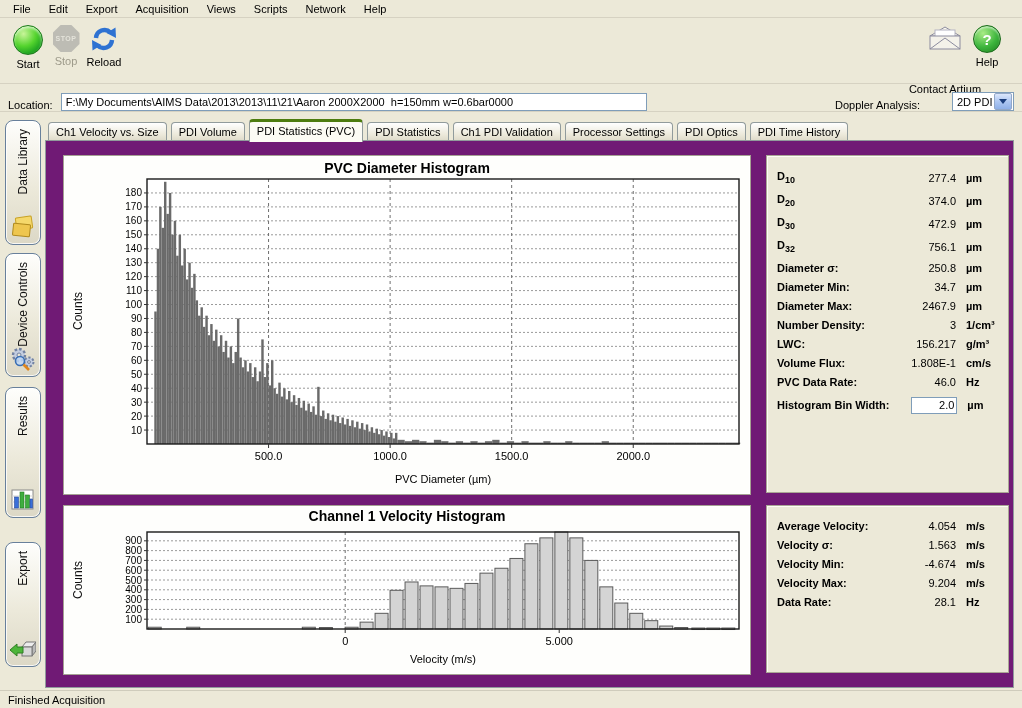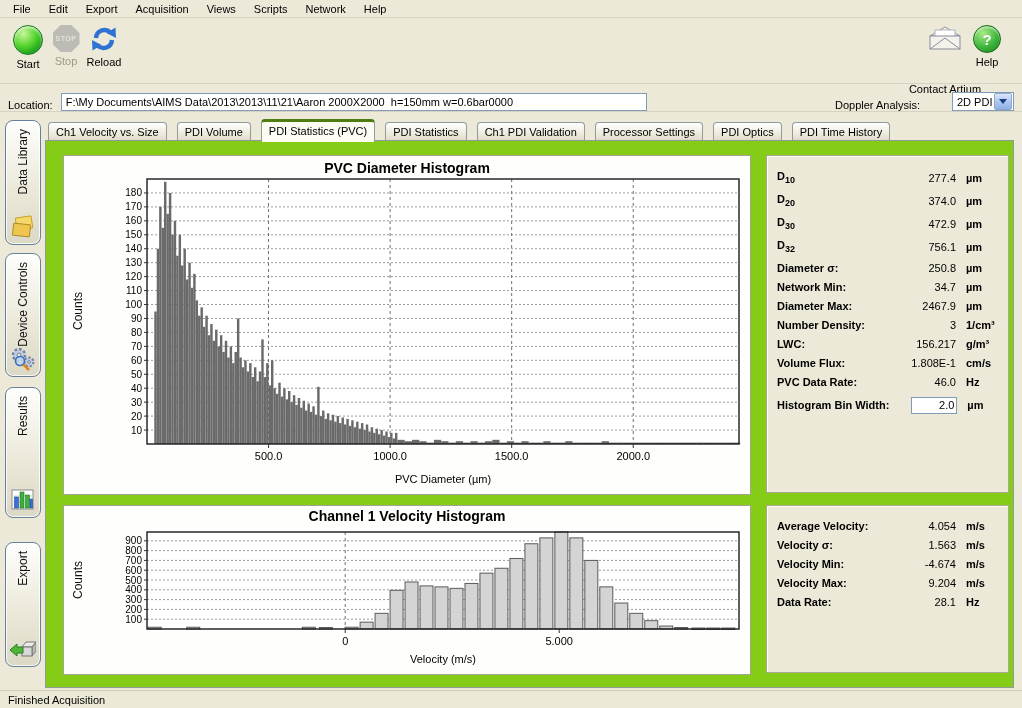--- a/index.html
+++ b/index.html
@@ -31,23 +31,23 @@
   .dd-arrow{width:0;height:0;border-left:4px solid transparent;border-right:4px solid transparent;border-top:5px solid #1a3d7c;}
 
   
   .sidebar{position:absolute;left:0;top:112px;width:45px;height:578px;display:flex;flex-direction:column;align-items:center;padding-top:8px;box-sizing:border-box;}
   .side-btn{width:36px;border:1px solid #68809b;border-radius:8px;background:linear-gradient(180deg,#fefefc,#ece9da 55%,#dcd8c6);box-shadow:inset 0 0 0 1px rgba(255,255,255,.8);display:flex;flex-direction:column;align-items:center;justify-content:space-between;padding:8px 0 5px;box-sizing:border-box;cursor:default;}
   .vlabel{writing-mode:vertical-rl;transform:rotate(180deg);font-size:12px;color:#111;}
 
   
   .main{position:absolute;left:45px;top:112px;width:971px;height:578px;}
   .tabrow{position:absolute;left:3px;top:7px;height:22px;display:flex;align-items:flex-end;}
-  .tab{border:1px solid #919b9c;border-bottom:none;border-radius:4px 4px 0 0;background:linear-gradient(#ffffff,#ece9da 65%,#ddd9c8);padding:3px 7px;margin-right:10px;font-size:11px;position:relative;top:0;cursor:default;white-space:nowrap;}
+  .tab{border:1px solid #919b9c;border-bottom:none;border-radius:4px 4px 0 0;background:linear-gradient(#ffffff,#ece9da 65%,#ddd9c8);padding:3px 7px;margin-right:4px;font-size:11px;position:relative;top:0;cursor:default;white-space:nowrap;}
   .tab.active{background:#fcfbf4;border-top:3px solid #4d7c0f;padding-top:3px;padding-bottom:5px;top:1px;z-index:3;}
-  .panel{position:absolute;left:0;top:28px;width:969px;height:548px;border:1px solid #919b9c;background:#84cc16;box-sizing:border-box;}
+  .panel{position:absolute;left:0;top:28px;width:969px;height:548px;border:1px solid #919b9c;background:#701a75;box-sizing:border-box;}
 
   
   .chartbox{position:absolute;background:#fefefc;border:1px solid #a5a293;box-shadow:inset 0 0 0 1px #fff;}
   .chart-title{position:absolute;width:100%;text-align:center;font-weight:bold;font-size:14px;}
   .xlabel{position:absolute;text-align:center;font-size:11px;}
   .ylab{position:absolute;display:flex;align-items:center;justify-content:center;width:16px;}
 
   
   .statpanel{position:absolute;border:1px solid #aaa795;box-shadow:inset 1px 1px 0 #fdfcf5;background:#ece9d8;box-sizing:border-box;padding-top:10px;}
   .srow{display:grid;grid-template-columns:1fr 68px 46px;align-items:center;height:19px;padding:0 6px 0 10px;white-space:nowrap;}
@@ -425,21 +425,21 @@
             <span class="slabel">D<sub>32</sub></span>
             <span class="svalue">756.1</span>
             <span class="sunit">µm</span>
           </div>
           <div class="srow">
             <span class="slabel">Diameter σ:</span>
             <span class="svalue">250.8</span>
             <span class="sunit">µm</span>
           </div>
           <div class="srow">
-            <span class="slabel">Network Min:</span>
+            <span class="slabel">Diameter Min:</span>
             <span class="svalue">34.7</span>
             <span class="sunit">µm</span>
           </div>
           <div class="srow">
             <span class="slabel">Diameter Max:</span>
             <span class="svalue">2467.9</span>
             <span class="sunit">µm</span>
           </div>
           <div class="srow">
             <span class="slabel">Number Density:</span>

